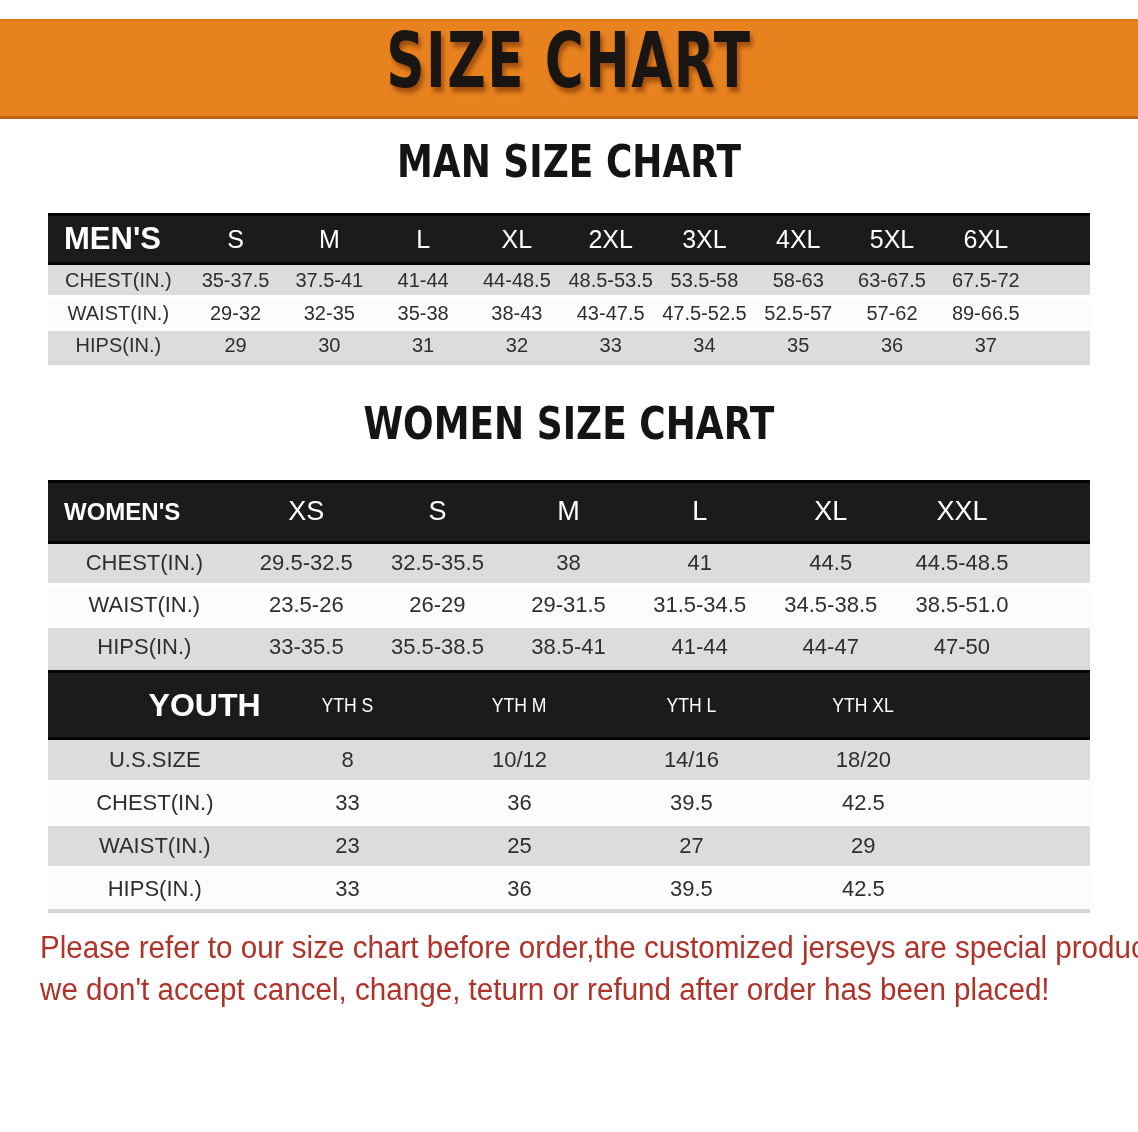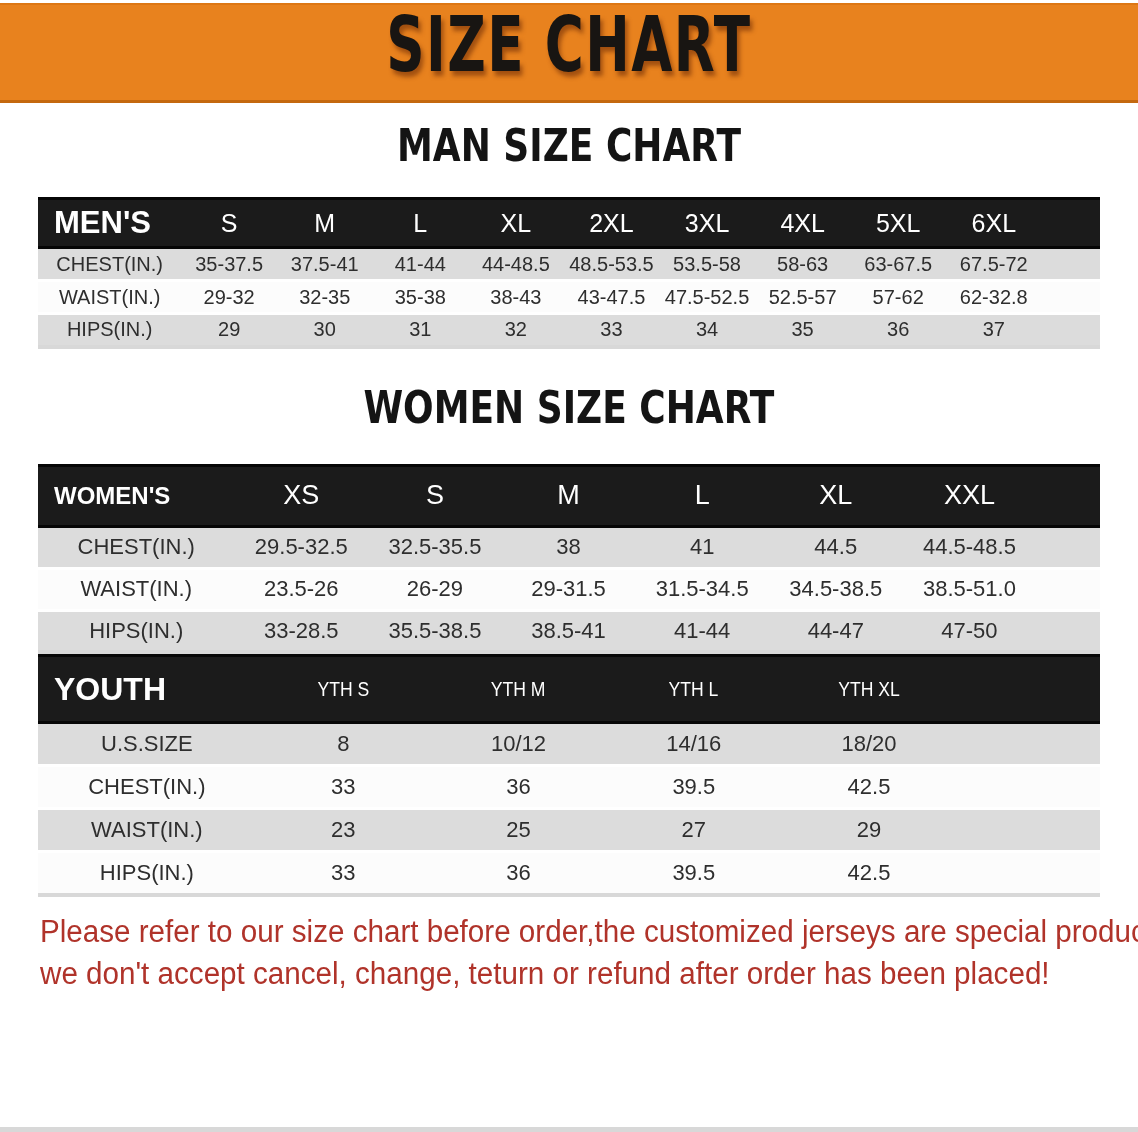--- a/index.html
+++ b/index.html
@@ -7,42 +7,42 @@
     width: 1138px; height: 1132px;
     background: #FFFFFF;
     overflow: hidden;
     position: relative;
     font-family: "Liberation Sans", sans-serif;
   }
   .page { width: 1138px; height: 1132px; position: relative; }
 
   
   .banner {
-    margin-top: 3px;
+    margin-top: 19px;
     height: 95px;
     background: #E8821E;
     border-top: 2px solid #DD7714;
     border-bottom: 3px solid #C4680F;
     display: flex; align-items: center; justify-content: center;
   }
   .banner h1 { margin: 0; line-height: 95px; }
   .banner-title-text {
     display: inline-block;
     transform: scaleX(0.70);
     font-family: "DejaVu Sans", sans-serif;
     font-weight: bold;
     font-size: 76px;
     letter-spacing: 2px;
     color: #181512;
     text-shadow: 4px 5px 5px rgba(105, 40, 5, 0.55);
     white-space: nowrap;
   }
 
   
-  .section { padding: 0 38px; }
+  .section { padding: 0 48px; }
   .heading { text-align: center; margin: 0; line-height: 46px; }
   .heading-text {
     display: inline-block;
     transform: scaleX(0.80);
     font-family: "DejaVu Sans", sans-serif;
     font-weight: bold;
     font-size: 45px;
     color: #141414;
     white-space: nowrap;
   }
@@ -68,21 +68,21 @@
   th.group-label {
     text-align: left;
     padding-left: 16px;
     font-weight: bold;
   }
   .section-men   .header-row th { height: 44px; font-size: 25px; }
   .section-men   th.group-label { font-size: 31px; margin-top: 24px; }
   .section-women .header-row th { height: 56px; font-size: 27px; }
   .section-women th.group-label { font-size: 24px; }
   .section-youth .header-row th { height: 62px; font-size: 20px; }
-  .section-youth th.group-label { font-size: 32px; }
+  .section-youth th.group-label { font-size: 32px; text-align: right; }
   .section-youth .col-text { display: inline-block; transform: scaleX(0.88); }
 
   .size-table tbody tr { border-top: 3px solid #FFFFFF; }
   .size-table tbody tr.row-gray  { background: #DCDCDC; }
   .size-table tbody tr.row-white { background: #FCFCFC; }
   .size-table tbody th, .size-table tbody td {
     text-align: center;
     font-weight: normal;
     color: #2E2E2E;
     white-space: nowrap;
@@ -172,21 +172,21 @@
             <tr class="row-white">
               <th class="row-label">WAIST(IN.)</th>
               <td class="value-cell">29-32</td>
               <td class="value-cell">32-35</td>
               <td class="value-cell">35-38</td>
               <td class="value-cell">38-43</td>
               <td class="value-cell">43-47.5</td>
               <td class="value-cell">47.5-52.5</td>
               <td class="value-cell">52.5-57</td>
               <td class="value-cell">57-62</td>
-              <td class="value-cell">62-32.8</td>
+              <td class="value-cell">89-66.5</td>
               <td class="spacer"></td>
             </tr>
             <tr class="row-gray">
               <th class="row-label">HIPS(IN.)</th>
               <td class="value-cell">29</td>
               <td class="value-cell">30</td>
               <td class="value-cell">31</td>
               <td class="value-cell">32</td>
               <td class="value-cell">33</td>
               <td class="value-cell">34</td>
@@ -239,21 +239,21 @@
               <td class="value-cell">23.5-26</td>
               <td class="value-cell">26-29</td>
               <td class="value-cell">29-31.5</td>
               <td class="value-cell">31.5-34.5</td>
               <td class="value-cell">34.5-38.5</td>
               <td class="value-cell">38.5-51.0</td>
               <td class="spacer"></td>
             </tr>
             <tr class="row-gray">
               <th class="row-label">HIPS(IN.)</th>
-              <td class="value-cell">33-28.5</td>
+              <td class="value-cell">33-35.5</td>
               <td class="value-cell">35.5-38.5</td>
               <td class="value-cell">38.5-41</td>
               <td class="value-cell">41-44</td>
               <td class="value-cell">44-47</td>
               <td class="value-cell">47-50</td>
               <td class="spacer"></td>
             </tr>
           </tbody>
         </table>
       </section>

